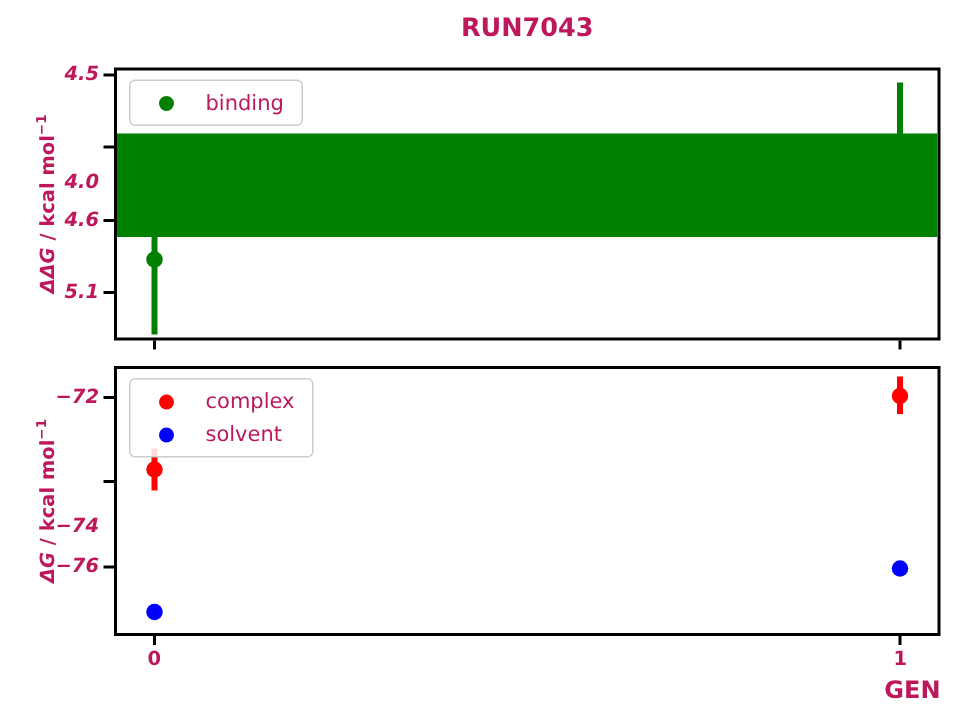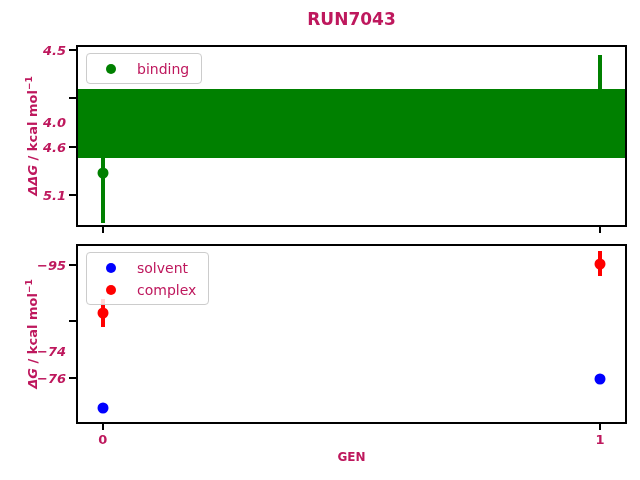--- a/index.html
+++ b/index.html
@@ -8,22 +8,22 @@
   .title { position:absolute; left:76px; width:551px; top:9px; text-align:center;
            font-size:17px; font-weight:bold; }
   .axes { position:absolute; border:2px solid #000; background:#fff; box-sizing:border-box; }
   .axes-top    { left:76px; top:45px;  width:551px; height:182px; }
   .axes-bottom { left:76px; top:244px; width:551px; height:180px; }
   .ylabel { position:absolute; left:-46px; top:50%;
             transform:translate(-50%,-50%) rotate(-90deg);
             font-size:13px; font-weight:bold; white-space:nowrap; }
   .ylabel sup { font-size:9px; }
   .ylabel i { font-style:italic; }
-  .xlabel { position:absolute; left:76px; width:551px; top:450px; text-align:center;
-            font-size:12px; font-weight:bold; }
+  .xlabel { position:absolute; left:76px; width:551px; top:450px; text-align:right;
+            font-size:16px; font-weight:bold; }
   .band   { position:absolute; left:0; width:100%; }
   .errbar { position:absolute; width:4px; }
   .dot    { position:absolute; width:11px; height:11px; border-radius:50%;
             transform:translate(-50%,-50%); }
   .ytick  { position:absolute; left:-9px; width:7px; height:2px; background:#000; }
   .yticklabel { position:absolute; left:-12px; transform:translate(-100%,-50%);
                 font-size:13px; font-weight:bold; white-space:nowrap;font-style:italic; }
   .xtick  { position:absolute; top:calc(100% + 2px); width:2px; height:6px; background:#000; }
   .xticklabel { position:absolute; top:calc(100% + 10px); transform:translateX(-50%);
                 font-size:13px; font-weight:bold; }
@@ -73,39 +73,39 @@
     <div class="ylabel"><i>ΔG</i><span> / kcal mol</span><sup>−1</sup></div>
   <div class="errbar" style="left: calc(4.54545% - 2px); top: 90.5297%; height: 2.56822%; background: rgb(0, 0, 255);"></div>
       <div class="dot" style="left: 4.54545%; top: 91.8138%; background: rgb(0, 0, 255);"></div>
       <div class="errbar" style="left: calc(95.4545% - 2px); top: 74.4783%; height: 2.56822%; background: rgb(0, 0, 255);"></div>
       <div class="dot" style="left: 95.4545%; top: 75.7624%; background: rgb(0, 0, 255);"></div>
       <div class="errbar" style="left: calc(4.54545% - 2px); top: 30.0161%; height: 16.0514%; background: rgb(255, 0, 0);"></div>
       <div class="dot" style="left: 4.54545%; top: 38.0417%; background: rgb(255, 0, 0);"></div>
       <div class="errbar" style="left: calc(95.4545% - 2px); top: 2.72873%; height: 14.4462%; background: rgb(255, 0, 0);"></div>
       <div class="dot" style="left: 95.4545%; top: 9.95185%; background: rgb(255, 0, 0);"></div>
       <div class="ytick" style="top: calc(10.7544% - 1px);"></div>
-      <div class="yticklabel" style="top: 10.7544%;">−95</div>
+      <div class="yticklabel" style="top: 10.7544%;">−72</div>
       <div class="ytick" style="top: calc(42.8571% - 1px);"></div>
       <div class="yticklabel" style="top: 42.8571%; margin-top: 30px;">−74</div>
       <div class="ytick" style="top: calc(74.9599% - 1px);"></div>
       <div class="yticklabel" style="top: 74.9599%;">−76</div>
       <div class="xtick" style="left: calc(4.54545% - 1px);"></div>
       <div class="xticklabel" style="left: 4.54545%;">0</div>
       <div class="xtick" style="left: calc(95.4545% - 1px);"></div>
       <div class="xticklabel" style="left: 95.4545%;">1</div>
       <div class="legend">
         <div class="legend-row">
           <div class="legend-marker">
+            <div class="legend-dot" style="background: rgb(255, 0, 0);"></div>
+          </div>
+          <div class="legend-label">complex</div>
+        </div>
+        <div class="legend-row">
+          <div class="legend-marker">
             <div class="legend-dot" style="background: rgb(0, 0, 255);"></div>
           </div>
           <div class="legend-label">solvent</div>
-        </div>
-        <div class="legend-row">
-          <div class="legend-marker">
-            <div class="legend-dot" style="background: rgb(255, 0, 0);"></div>
-          </div>
-          <div class="legend-label">complex</div>
         </div>
       </div>
     </div>
 
   <div class="xlabel">GEN</div>
 </div>
 
 </body></html>

